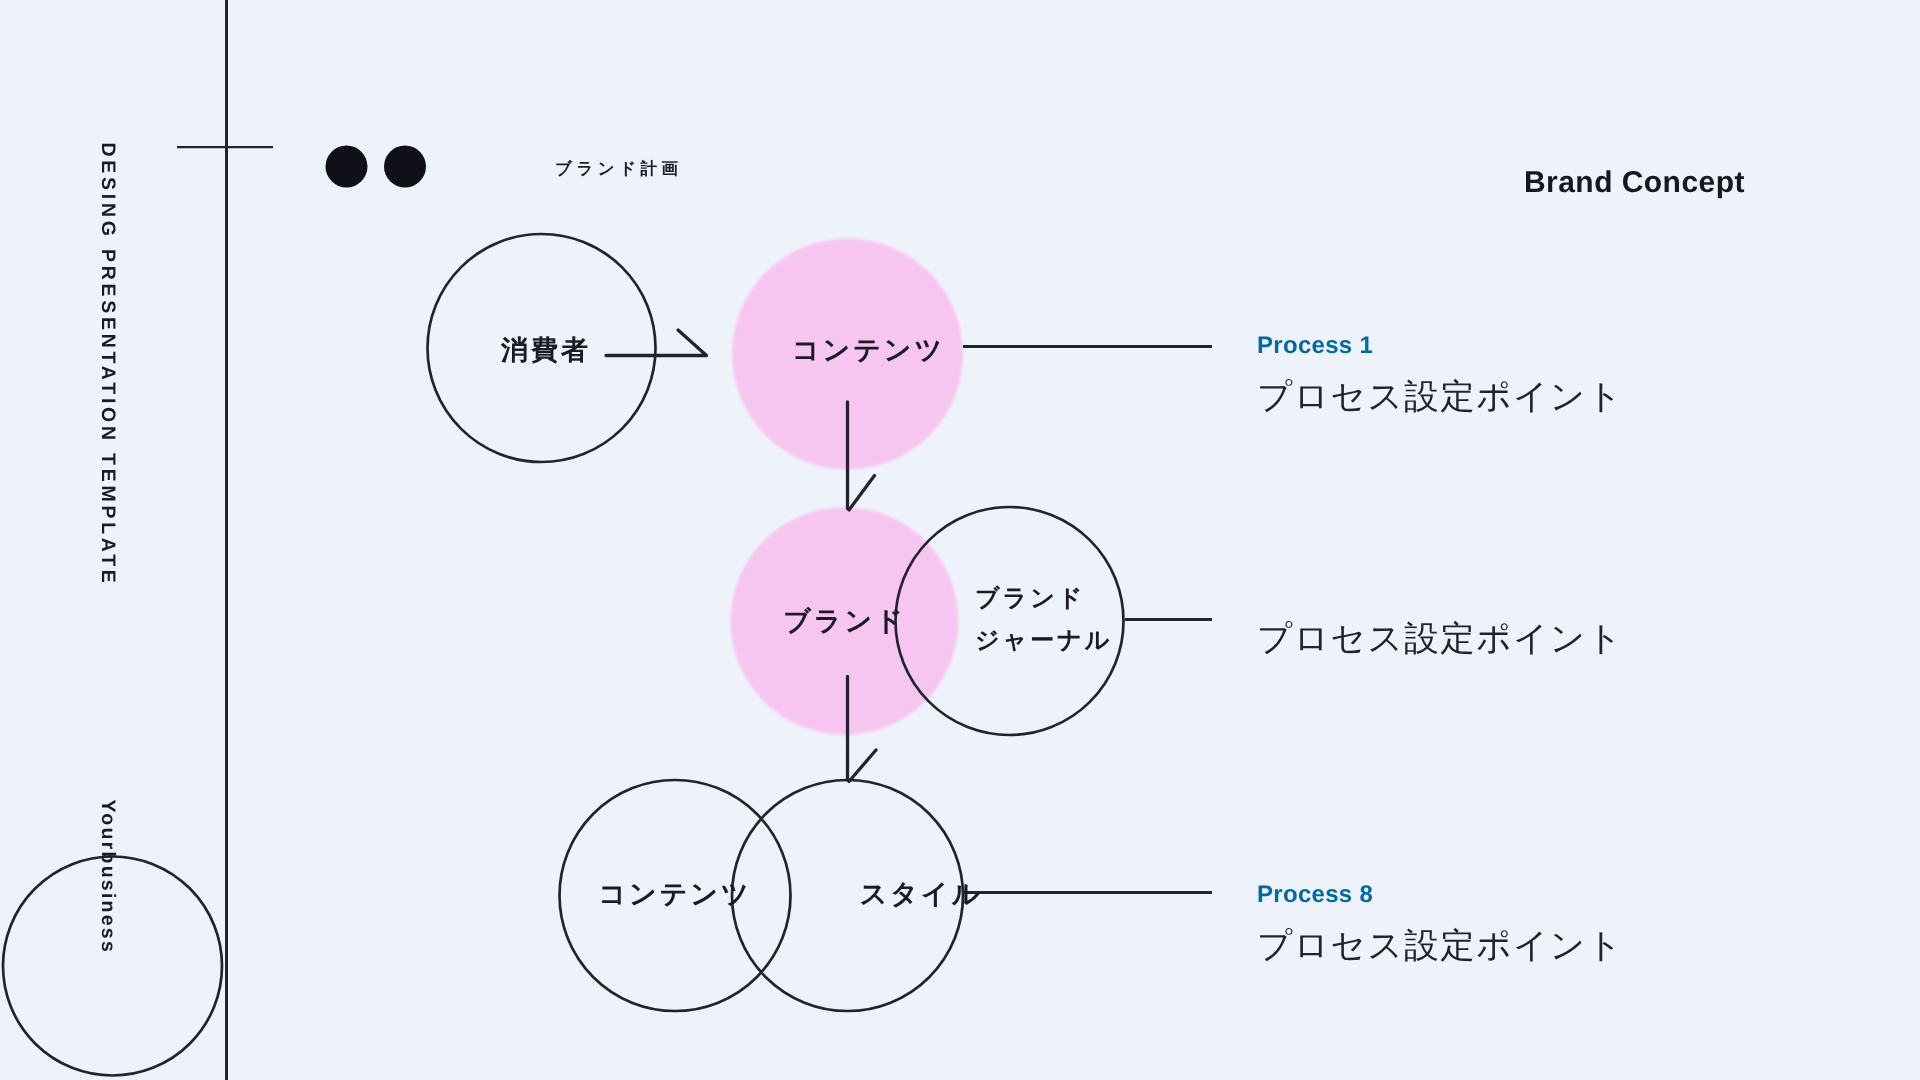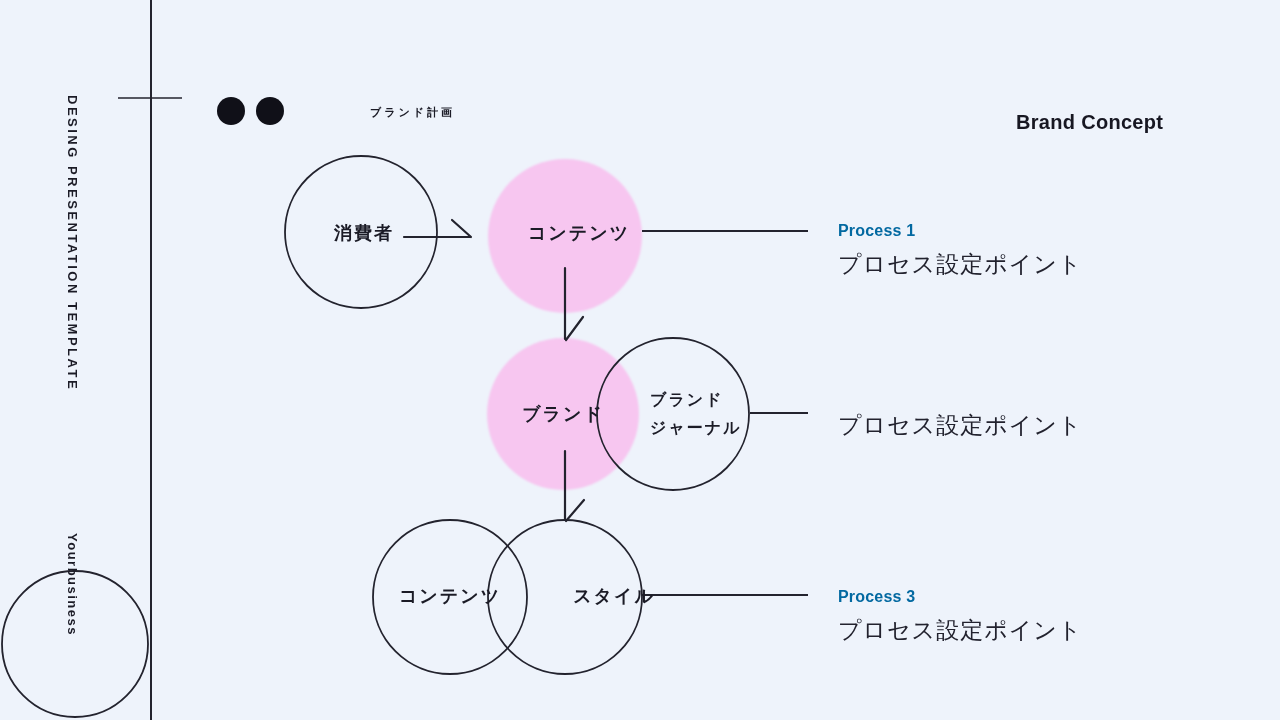--- a/index.html
+++ b/index.html
@@ -142,17 +142,17 @@
   <div class="node-label node-style">スタイル</div>
 
   <div class="process-row process-row-1">
     <div class="process-title">Process 1</div>
     <div class="process-desc">プロセス設定ポイント</div>
   </div>
   <div class="process-row process-row-2">
     <div class="process-desc">プロセス設定ポイント</div>
   </div>
   <div class="process-row process-row-3">
-    <div class="process-title">Process 3</div>
+    <div class="process-title">Process 8</div>
     <div class="process-desc">プロセス設定ポイント</div>
   </div>
 
 </div>
 
 </body></html>

